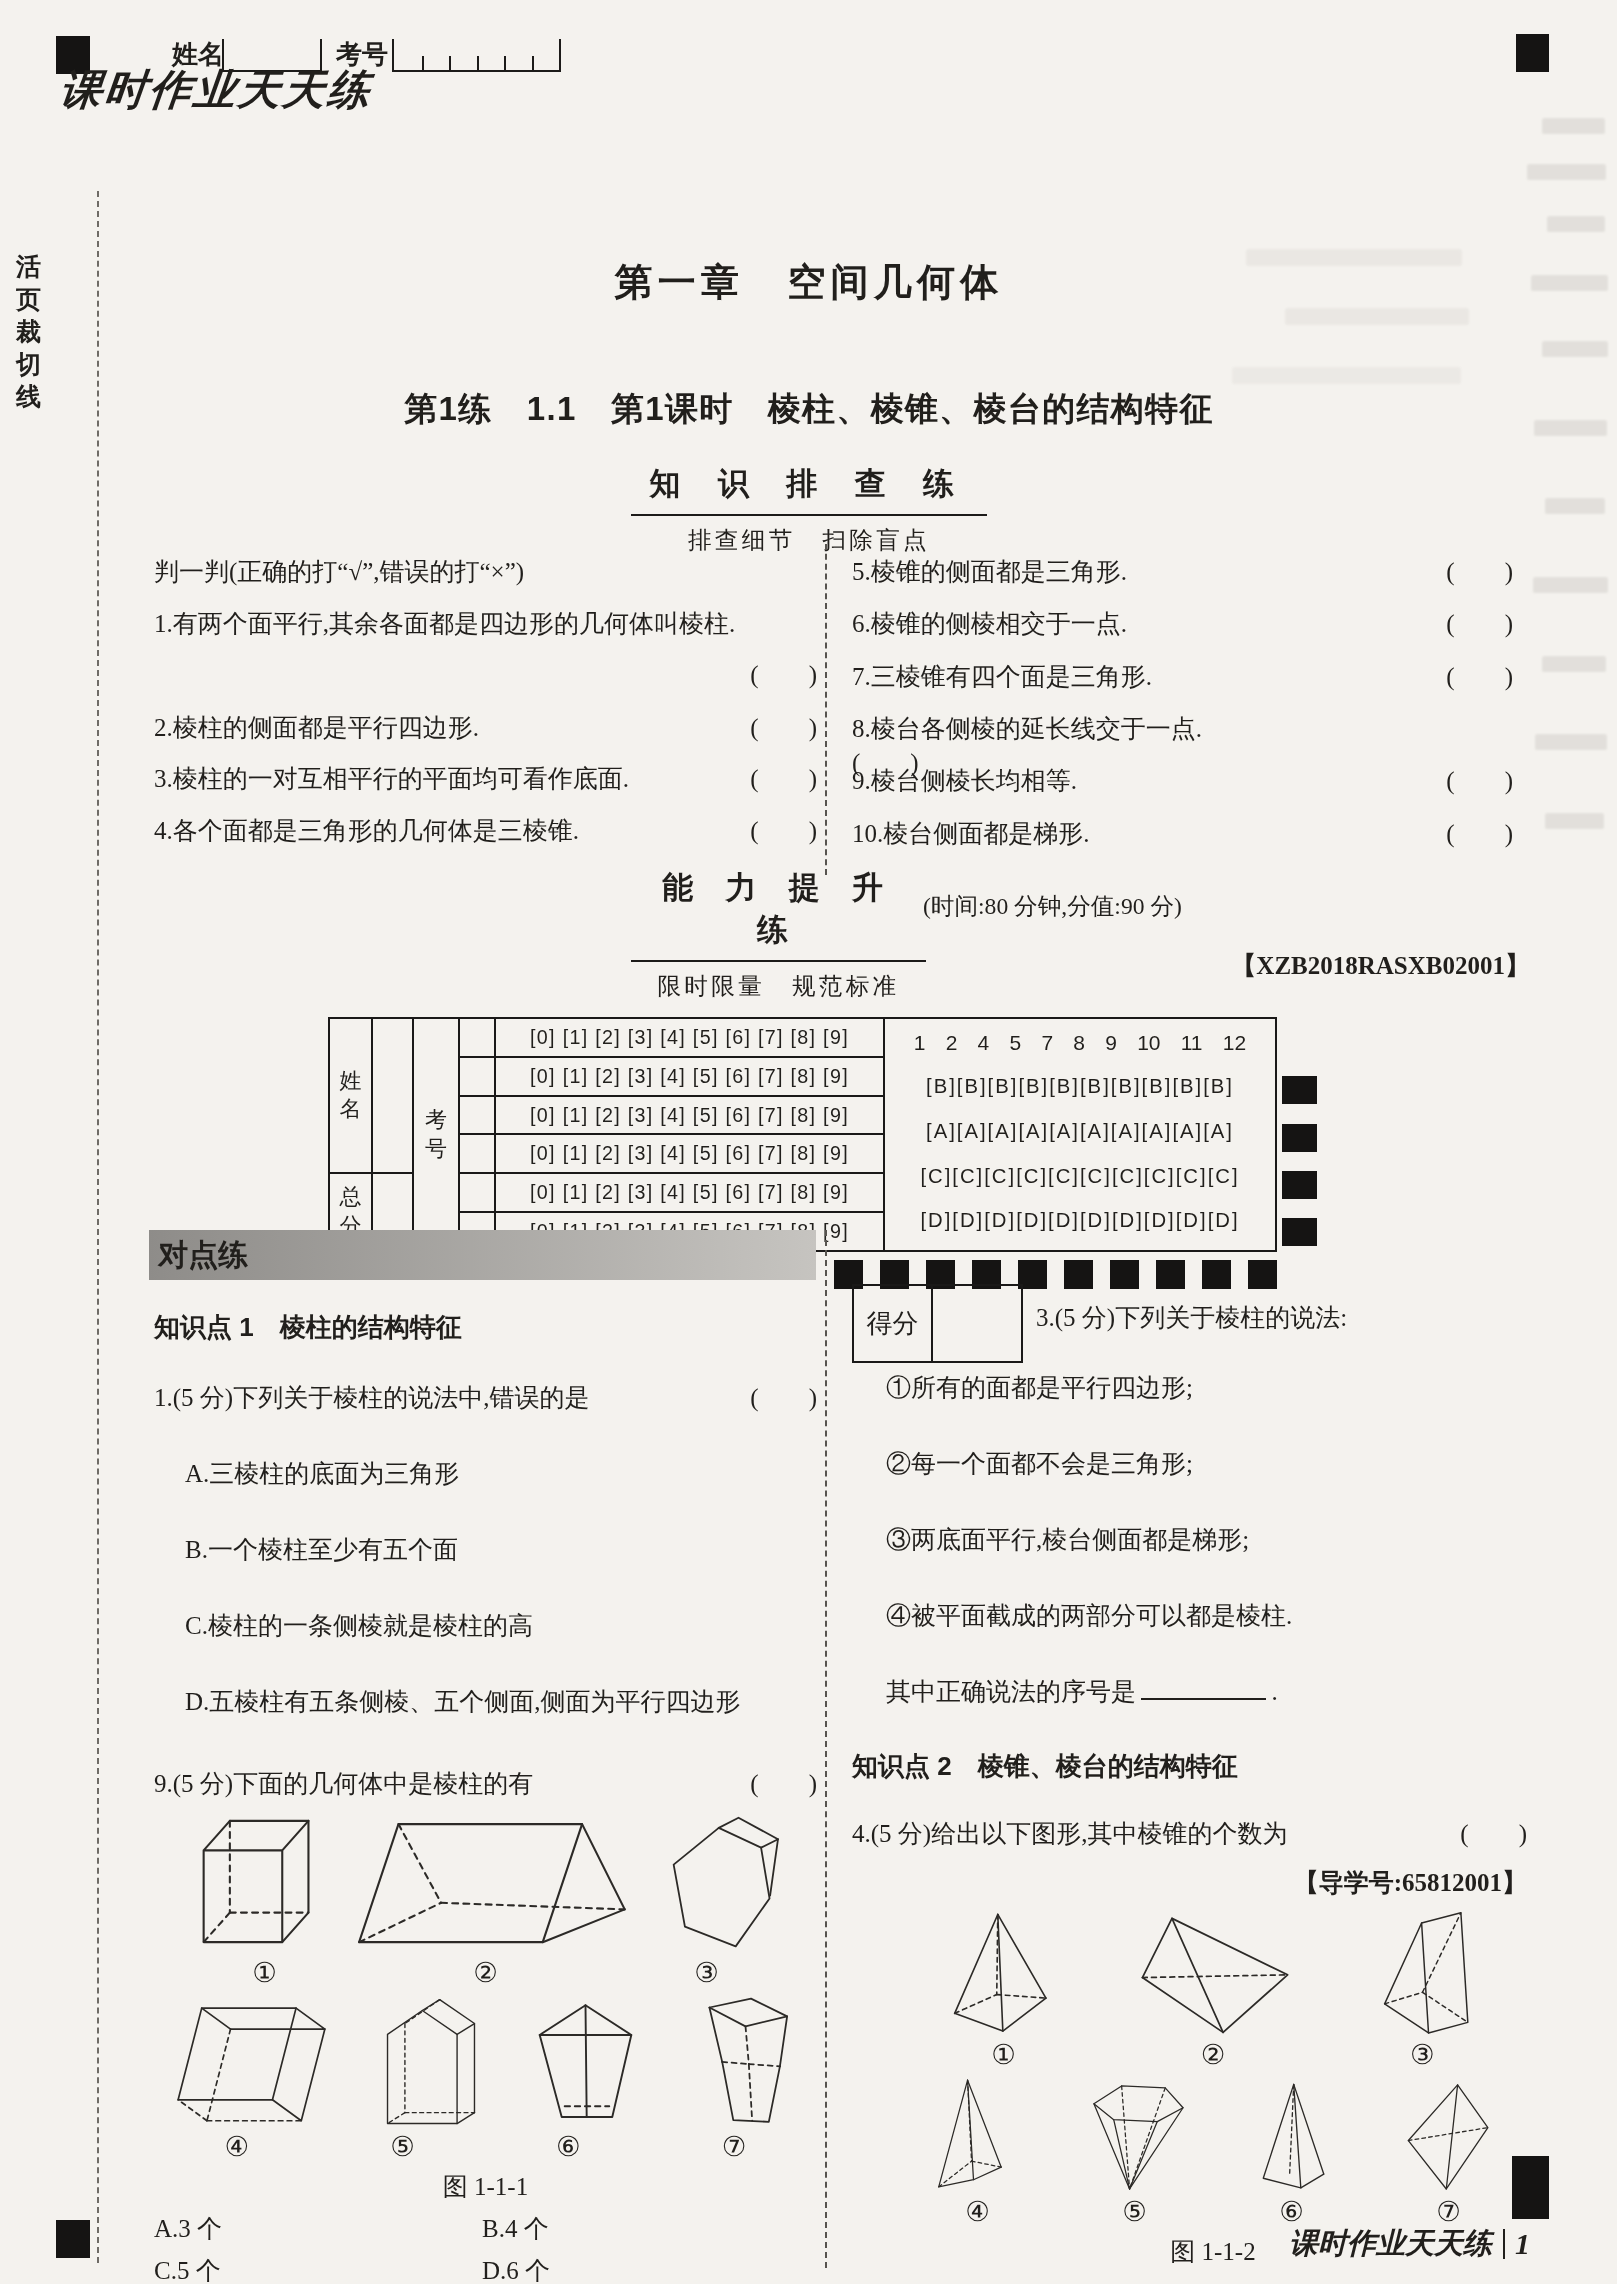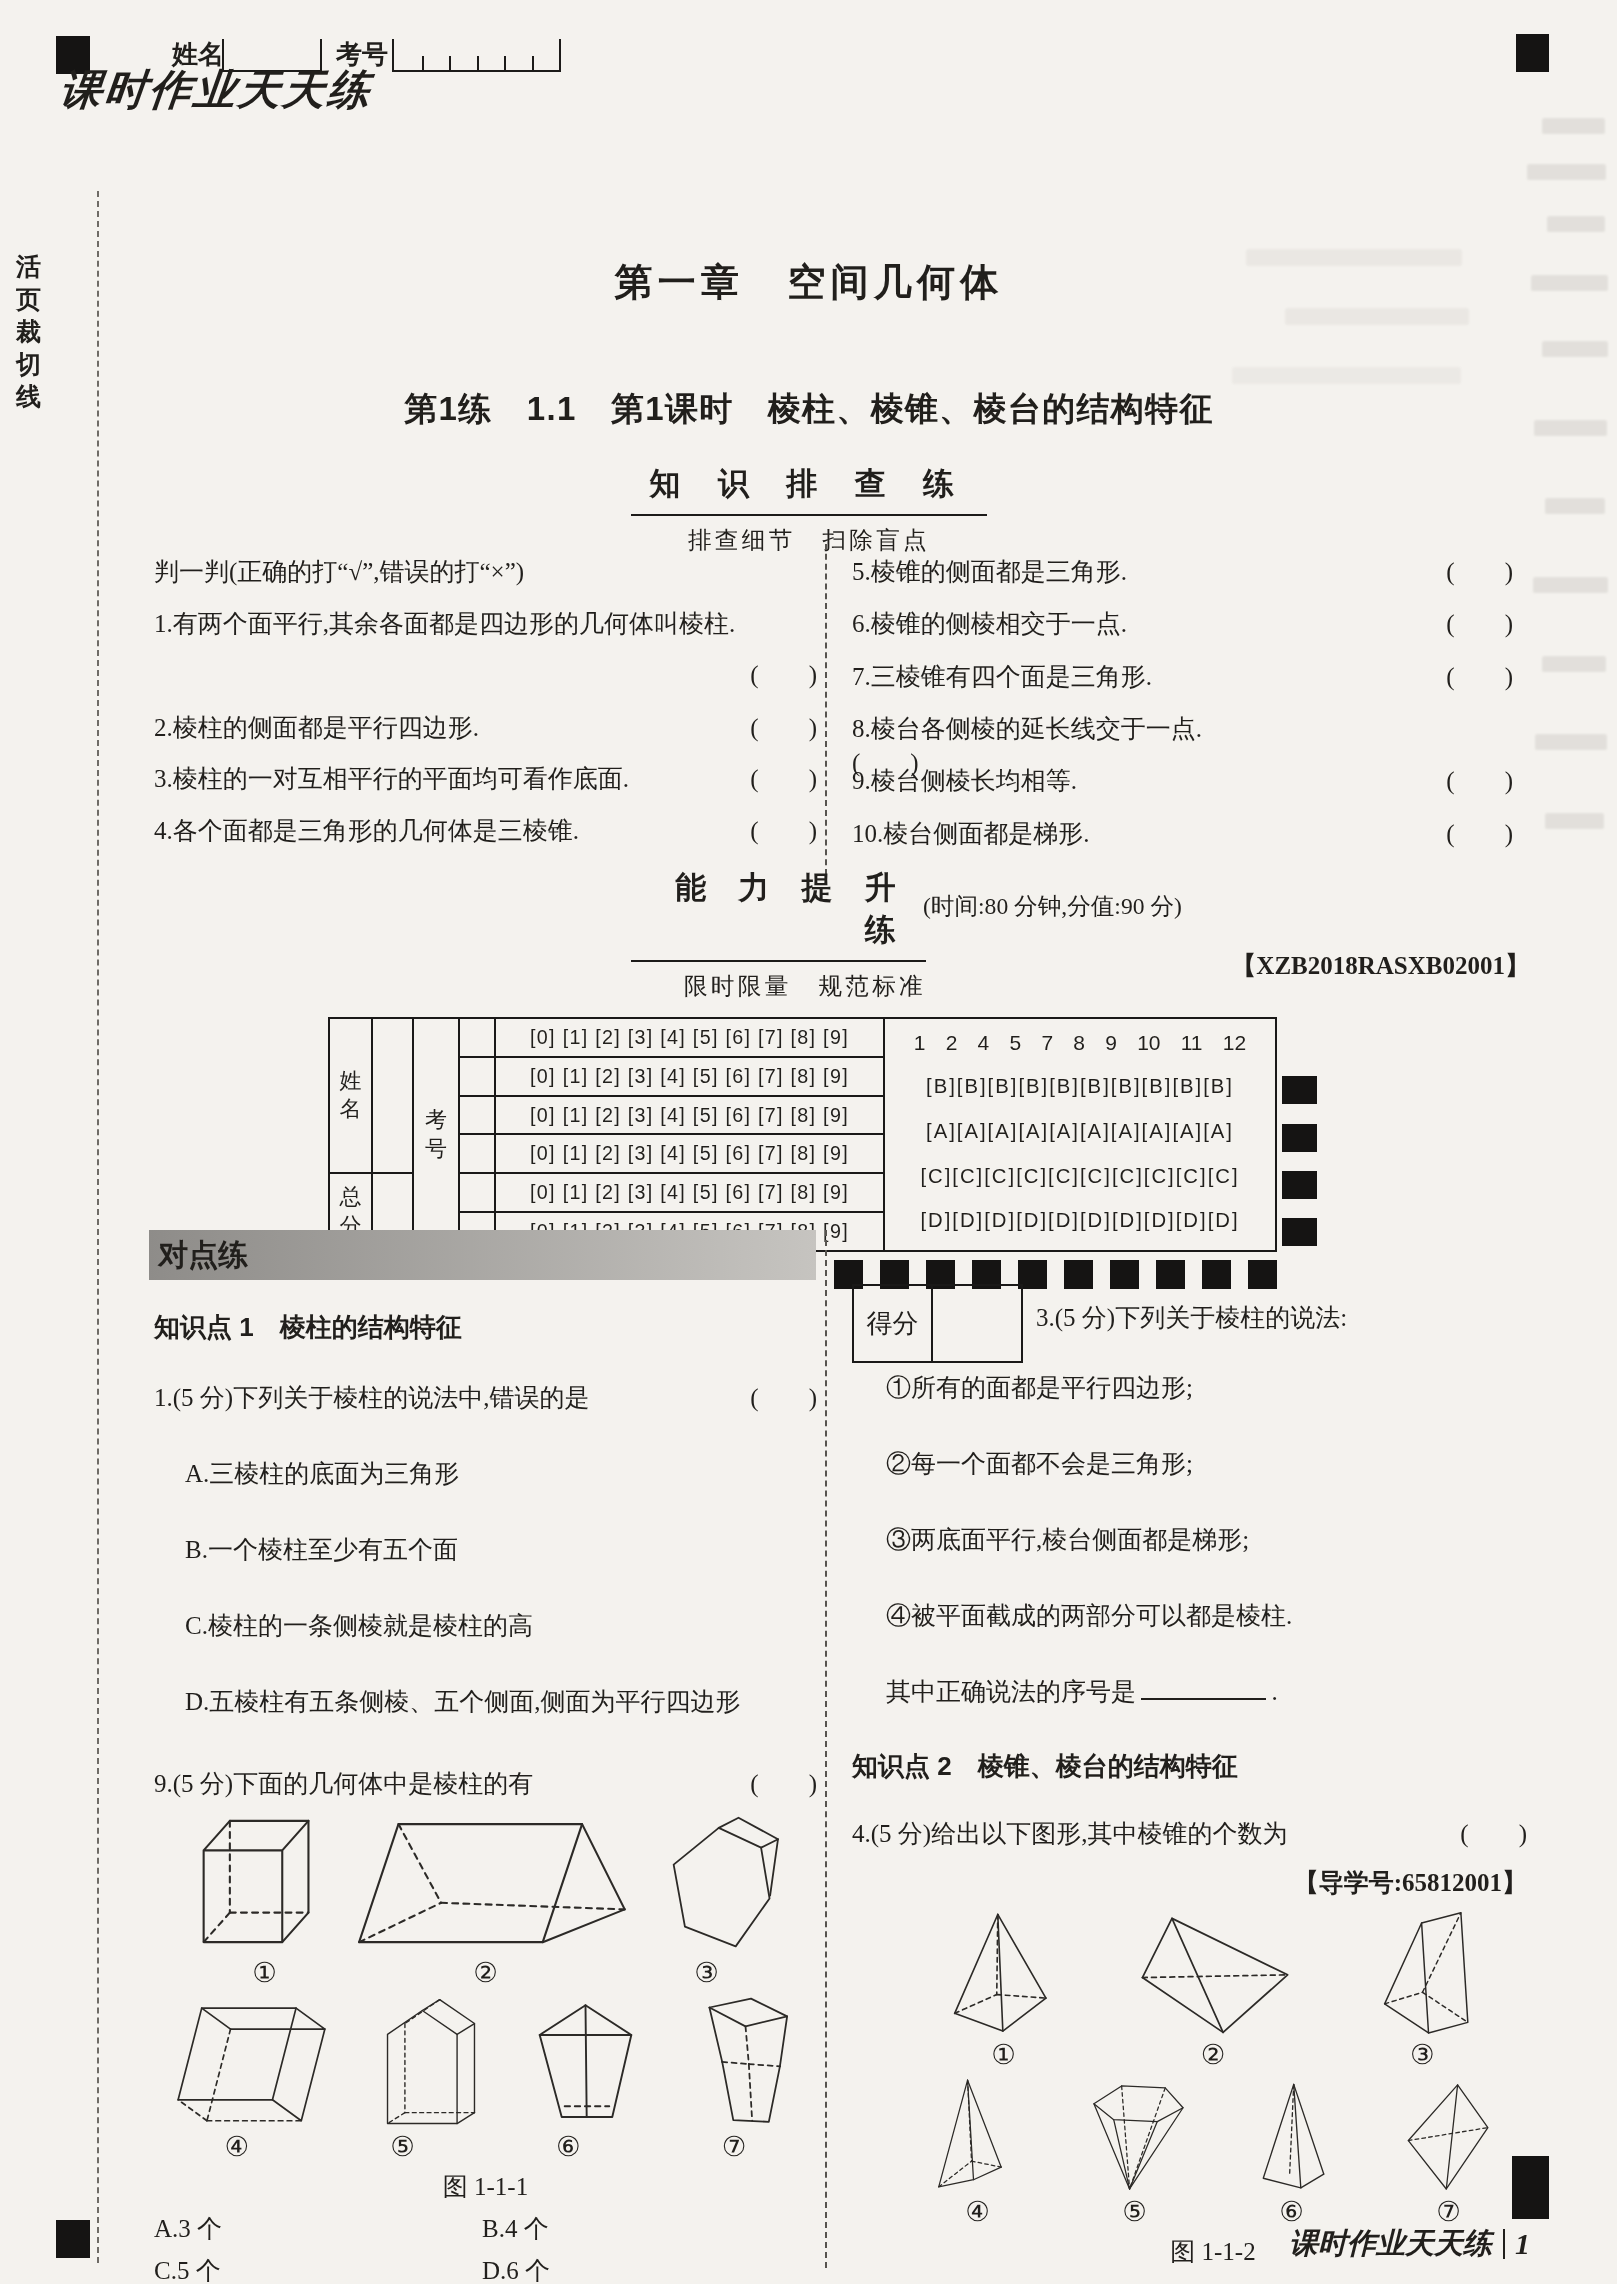--- a/index.html
+++ b/index.html
@@ -161,21 +161,21 @@
     <span>9.棱台侧棱长均相等.</span>
       <span class="paren">(　　)</span>
   </div>
   <div class="abs jrow flexrow" style="left:852px;top:817px;width:661px;">
     <span>10.棱台侧面都是梯形.</span>
       <span class="paren">(　　)</span>
   </div>
 
   <div class="abs divider" style="left:825px;top:544px;height:331px;"></div>
 
-  <div class="abs sec-head" style="left:631px;top:867px;width:295px;text-align:right;">
+  <div class="abs sec-head" style="left:631px;top:867px;width:295px;">
     <span class="t" style="letter-spacing:11.8px;">能 力 提 升 练</span>
     <div class="s">限时限量　规范标准</div>
   </div>
   <div class="abs" id="time-note">(时间:80 分钟,分值:90 分)</div>
   <div class="abs" id="paper-code">【XZB2018RASXB02001】</div>
 
   <div class="abs" id="sheet">
     <div class="sg-col sg-labels">
       <div class="sg-name">
           <span class="stacked">姓名</span>

